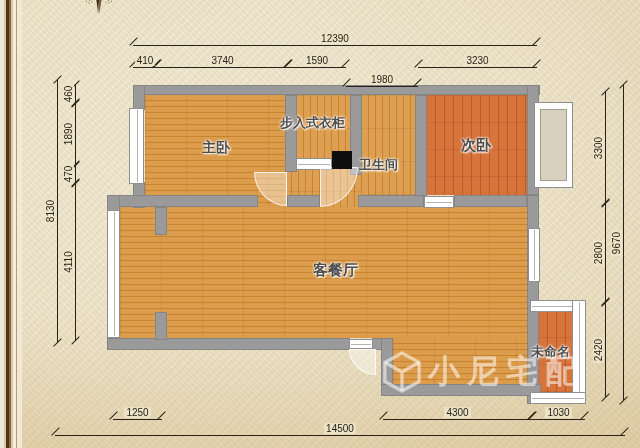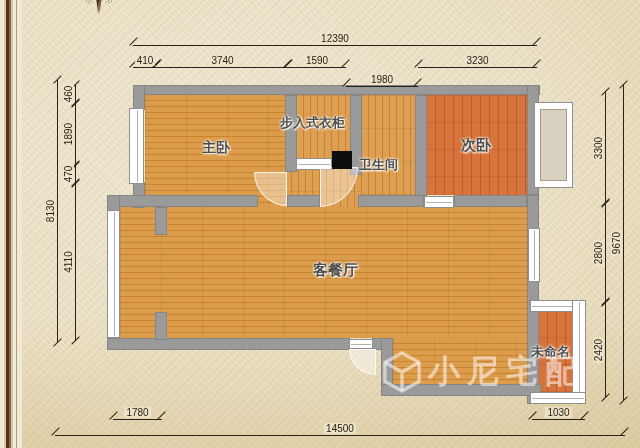--- a/index.html
+++ b/index.html
@@ -218,21 +218,27 @@
     <div class="line"></div>
       <div class="tk t"></div>
       <div class="tk b"></div>
     <div class="lbl">2420</div>
   </div>
 
   <div class="dimh" style="left:113px;top:410px;width:49px;">
     <div class="line"></div>
       <div class="tk l"></div>
       <div class="tk r"></div>
-    <div class="lbl"><span>1780</span></div>
+    <div class="lbl"><span>1250</span></div>
+  </div>
+  <div class="dimh" style="left:383px;top:410px;width:149px;">
+    <div class="line"></div>
+      <div class="tk l"></div>
+      <div class="tk r"></div>
+    <div class="lbl"><span>4300</span></div>
   </div>
   <div class="dimh" style="left:532px;top:410px;width:53px;">
     <div class="line"></div>
       <div class="tk l"></div>
       <div class="tk r"></div>
     <div class="lbl"><span>1030</span></div>
   </div>
   <div class="dimh" style="left:55px;top:426px;width:570px;">
     <div class="line"></div>
       <div class="tk l"></div>

